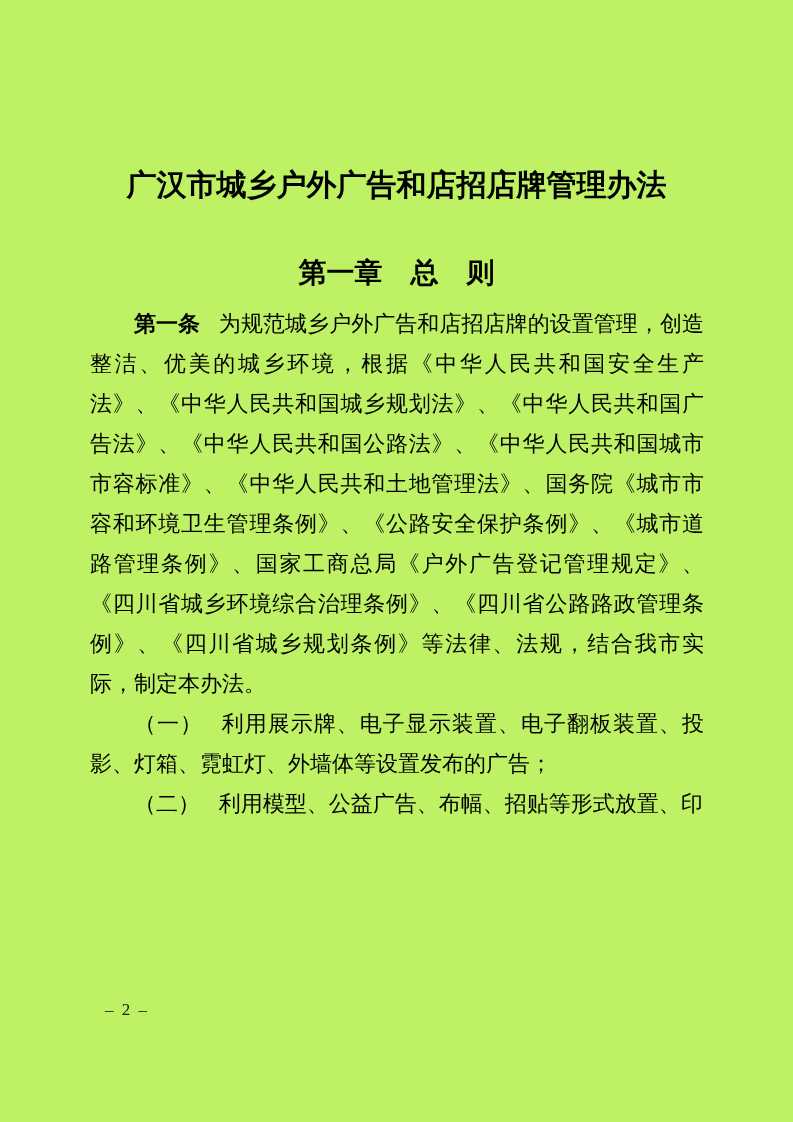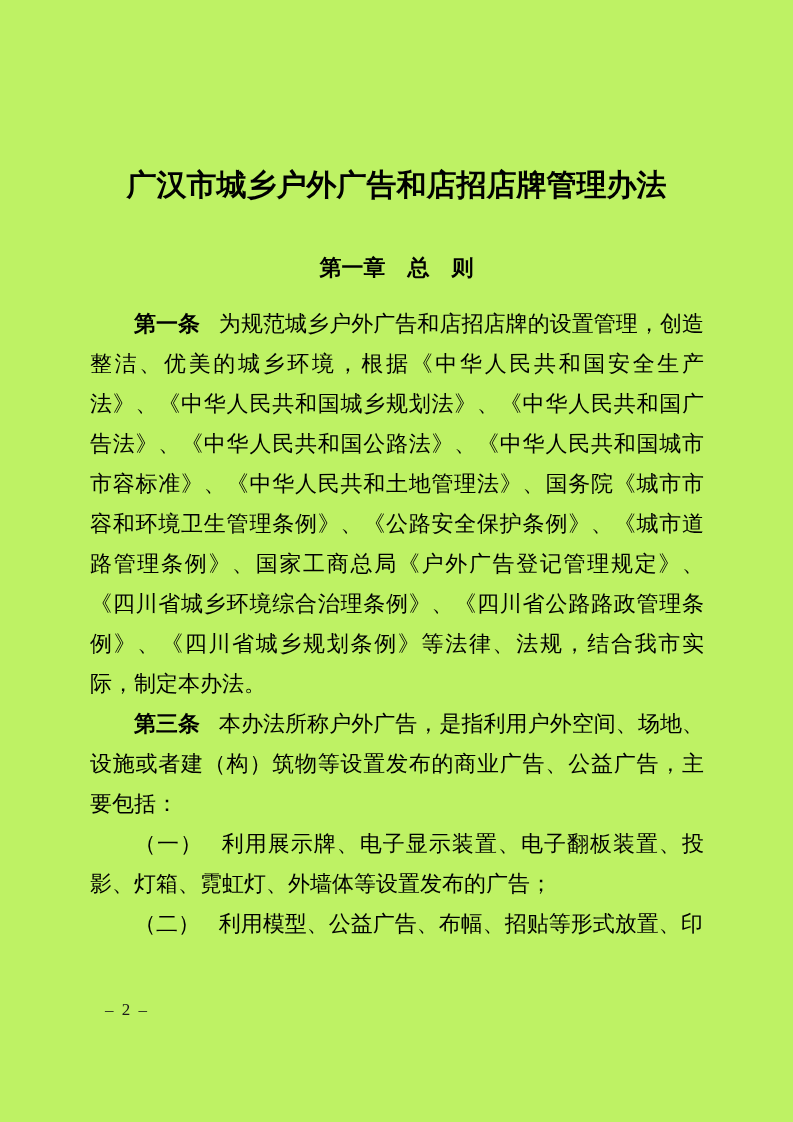--- a/index.html
+++ b/index.html
@@ -27,21 +27,21 @@
     letter-spacing: 0px;
     line-height: 38px;
     font-family: "Liberation Serif", "DejaVu Serif", serif;
   }
   .chapter-heading {
     position: absolute;
     top: 236px;
     left: 0;
     right: 0;
     text-align: center;
-    font-size: 22px;
+    font-size: 28px;
     font-weight: 700;
     line-height: 28px;
     font-family: "Liberation Sans", "DejaVu Sans", sans-serif;
   }
   .body-text {
     position: absolute;
     top: 304px;
     left: 90px;
     width: 614px;
     font-size: 22px;
@@ -74,21 +74,20 @@
 
   <h1 class="doc-title">广汉市城乡户外广告和店招店牌管理办法</h1>
 
   <h2 class="chapter-heading">第一章　总　则</h2>
 
   <div class="body-text">
 
     <p class="para"><span class="label bold">第一条</span><span>为规范城乡户外广告和店招店牌的设置管理，创造整洁、优美的城乡环境，根据《中华人民共和国安全生产法》、《中华人民共和国城乡规划法》、《中华人民共和国广告法》、《中华人民共和国公路法》、《中华人民共和国城市市容标准》、《中华人民共和土地管理法》、国务院《城市市容和环境卫生管理条例》、《公路安全保护条例》、《城市道路管理条例》、国家工商总局《户外广告登记管理规定》、《四川省城乡环境综合治理条例》、《四川省公路路政管理条例》、《四川省城乡规划条例》等法律、法规，结合我市实际，制定本办法。</span></p>
 
 
-    <p class="para"><span class="label bold">第三条</span><span>本办法所称户外广告，是指利用户外空间、场地、设施或者建（构）筑物等设置发布的商业广告、公益广告，主要包括：</span></p>
 
     <p class="para"><span class="label">（一）</span><span>利用展示牌、电子显示装置、电子翻板装置、投影、灯箱、霓虹灯、外墙体等设置发布的广告；</span></p>
 
     <p class="para"><span class="label">（二）</span><span>利用模型、公益广告、布幅、招贴等形式放置、印</span></p>
 
   </div>
 
   <div class="page-number">– 2 –</div>
 
 </div>

